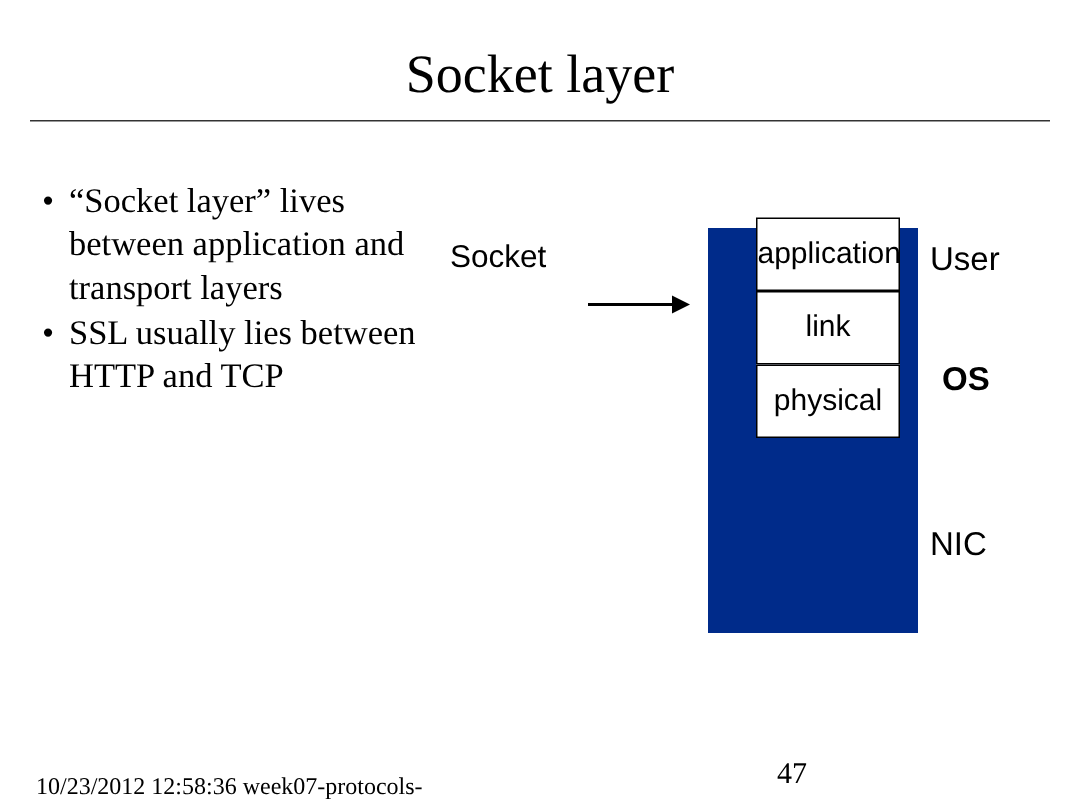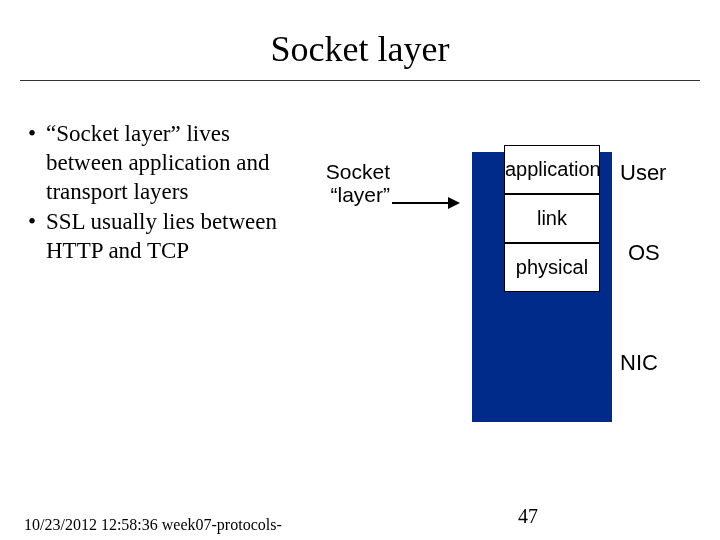--- a/index.html
+++ b/index.html
@@ -40,21 +40,21 @@
     width: 18px;
     flex-shrink: 0;
   }
   .socket-label {
     position: absolute;
     left: 300px;
     top: 160px;
     width: 90px;
     font-family: "Comic Sans MS", cursive, sans-serif;
     font-size: 21px;
-    text-align: right;
+    text-align: left;
     line-height: 1.1;
     color: #000;
   }
   .arrow {
     position: absolute;
     left: 392px;
     top: 195px;
   }
   .stack {
     position: absolute;
@@ -118,38 +118,37 @@
     <span>“Socket layer” lives between application and transport layers</span>
   </div>
   <div class="bullet-item">
     <span class="bullet-dot">•</span>
     <span>SSL usually lies between HTTP and TCP</span>
   </div>
 </div>
 
 <div class="socket-label">
   <div>Socket</div>
-  <div>“layer”</div>
 </div>
 
 <svg class="arrow" width="70" height="16">
   <line x1="0" y1="8" x2="56" y2="8" stroke="#000" stroke-width="2"></line>
   <polygon points="56,2 68,8 56,14" fill="#000"></polygon>
 </svg>
 
 <div class="stack-shadow"></div>
 <div class="stack">
   <div class="stack-box">application</div>
   <div class="stack-box">link</div>
   <div class="stack-box">physical</div>
 </div>
 
 <div class="os-labels">
   <div class="os-label" style="top:10px;">User</div>
-  <div class="os-label" style="top:90px; left:8px;">OS</div>
+  <div class="os-label" style="top:90px; left:8px;font-weight:bold;">OS</div>
   <div class="os-label" style="top:200px;">NIC</div>
 </div>
 
 <div class="footer">
   <span>10/23/2012 12:58:36</span>
   <span> </span>
   <span>week07-protocols-</span>
 </div>
 <div class="page-num">47</div>
 

